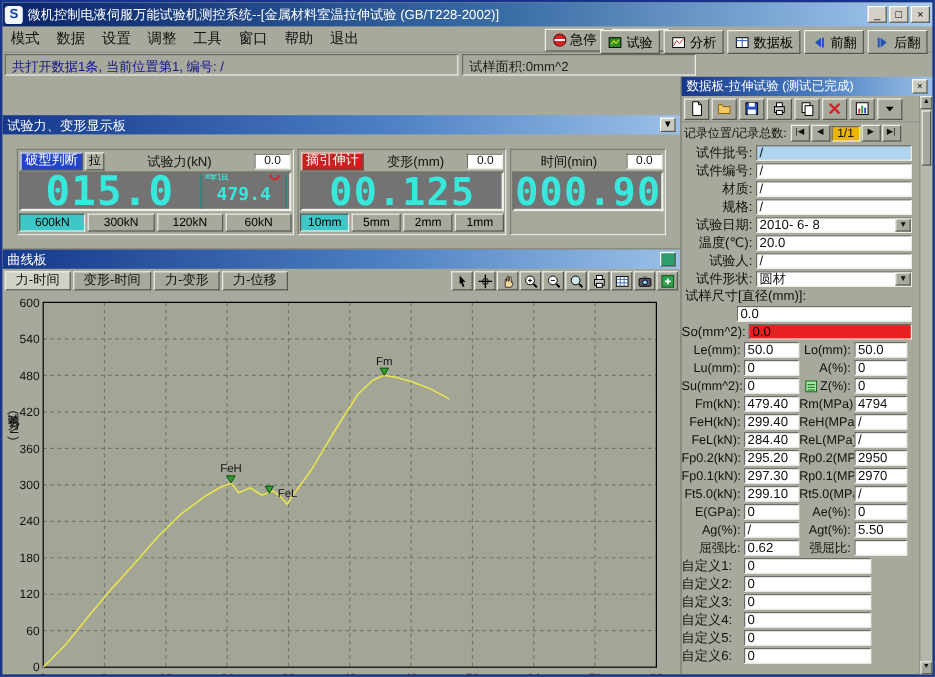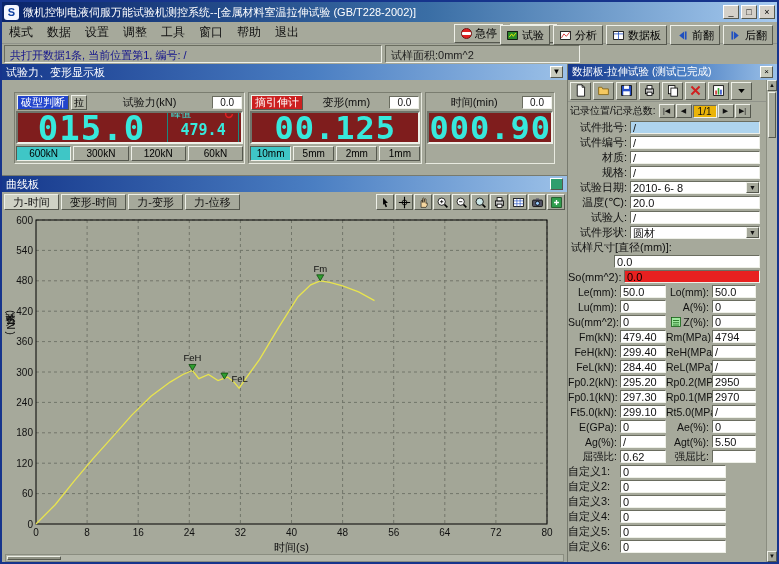--- a/index.html
+++ b/index.html
@@ -20,38 +20,38 @@
 .normal-ico{display:inline-block;width:9px;height:9px;border-radius:50%;background:#1c241c;border:1px solid #000;}
 .big-toolbar{position:absolute;top:23px;right:4px;display:flex;gap:3px;height:20px;z-index:5;}
 .tb-btn{height:20px;padding:1px 5px;}
 
 .statusrow{height:20px;display:flex;gap:3px;padding:1px 2px;width:580px;}
 .status-box{border:1px solid;border-color:#6a6d60 #eef0e8 #eef0e8 #6a6d60;padding:2px 5px;font-size:11px;white-space:nowrap;overflow:hidden;}
 .status-open{width:378px;color:#14148c;}
 .status-area{flex:1;color:#222;}
 
 .main{display:flex;height:498px;}
-.left-col{width:565px;display:flex;flex-direction:column;}
+.left-col{width:565px;display:flex;flex-direction:column;margin-top:32px;}
 .right-col{width:210px;display:flex;flex-direction:column;border-left:1px solid #777a6e;}
 .panel-header{height:16px;background:linear-gradient(90deg,#16388c,#4a7ec2 55%,#9cc1e8);color:#fff;font-size:11px;display:flex;align-items:center;padding:0 4px;}
 .panel-header .ph-title{flex:1;white-space:nowrap;overflow:hidden;}
 .hdr-btn{width:13px;height:12px;font-size:8px;line-height:10px;text-align:center;background:#c8cbbd;border:1px solid;border-color:#fff #55584e #55584e #fff;padding:0;cursor:default;}
 .hdr-btn.green{background:#2f9e6e;}
 
 .display-panel{height:112px;border-bottom:1px solid #777a6e;}
 .display-content{display:flex;gap:3px;padding:12px;height:96px;}
 .dgroup{border:1px solid;border-color:#7a7d70 #e8eae0 #e8eae0 #7a7d70;padding:1px;display:flex;flex-direction:column;}
 .dg-head{height:17px;display:flex;align-items:center;gap:2px;padding:0 1px;}
 .mini-btn{font-size:11px;height:15px;line-height:13px;padding:0 3px;border:1px solid;border-color:#eef0e8 #55584e #55584e #eef0e8;cursor:default;white-space:nowrap;}
 .mini-btn.blue{background:#2244cc;color:#fff;}
 .mini-btn.red{background:#cc2020;color:#fff;}
 .mini-btn.tiny{width:16px;background:#b0b3a5;padding:0;text-align:center;font-size:10px;}
 .dg-label{font-size:11px;flex:1;text-align:center;white-space:nowrap;}
 .val-box{width:30px;height:13px;background:#fff;border:1px solid;border-color:#6a6d60 #eef0e8 #eef0e8 #6a6d60;font-size:10px;text-align:center;line-height:12px;}
-.lcd{flex:1;background:#7f1d1d;border:2px solid;border-color:#70746a #eef0e8 #eef0e8 #70746a;display:flex;align-items:center;overflow:hidden;}
+.lcd{flex:1;background:#737373;border:2px solid;border-color:#70746a #eef0e8 #eef0e8 #70746a;display:flex;align-items:center;overflow:hidden;}
 .lcd-digits{flex:1;text-align:center;font-family:"DejaVu Sans Mono",monospace;font-weight:bold;color:#38e8dc;letter-spacing:1px;}
 .force-digits{font-size:34px;}
 .mid-digits{font-size:32px;}
 .peak-box{width:72px;height:46px;margin:2px;border:1px solid #1a8a80;display:flex;flex-direction:column;padding:1px 3px;}
 .peak-top{display:flex;align-items:center;justify-content:space-between;color:#38e8dc;font-size:10px;}
 .peak-val{font-family:"DejaVu Sans Mono",monospace;font-weight:bold;color:#38e8dc;font-size:15px;text-align:center;}
 .range-row{height:16px;display:flex;gap:2px;margin-top:2px;}
 .range-btn{flex:1;font-size:10px;height:15px;line-height:12px;border:1px solid;border-color:#eef0e8 #55584e #55584e #eef0e8;background:#a6a99b;padding:0;cursor:default;}
 .range-btn.active{background:#3fc6c6;border-color:#55584e #eef0e8 #eef0e8 #55584e;}
 

